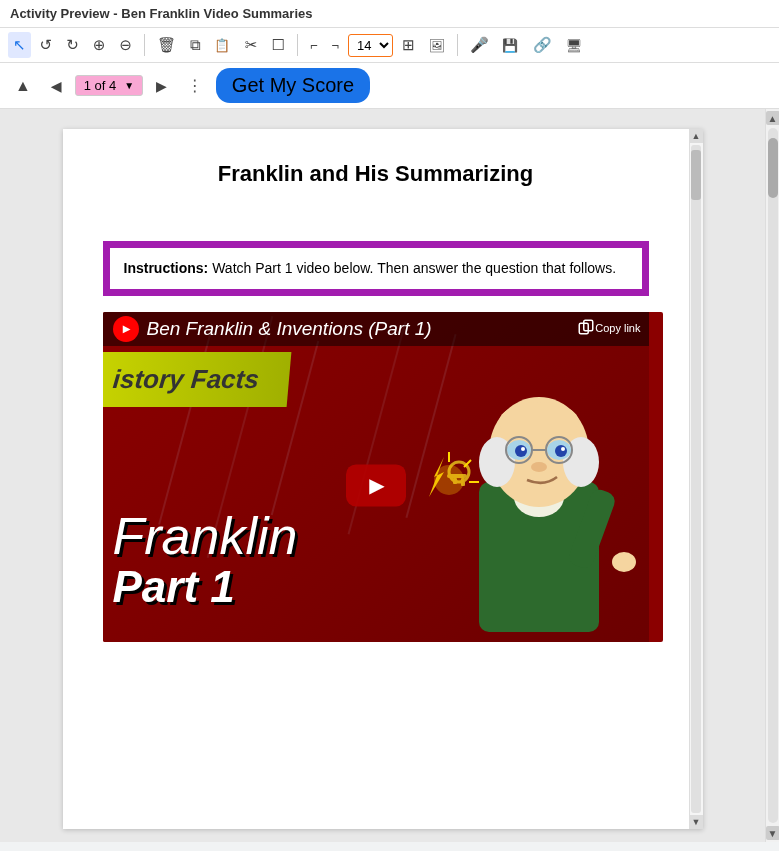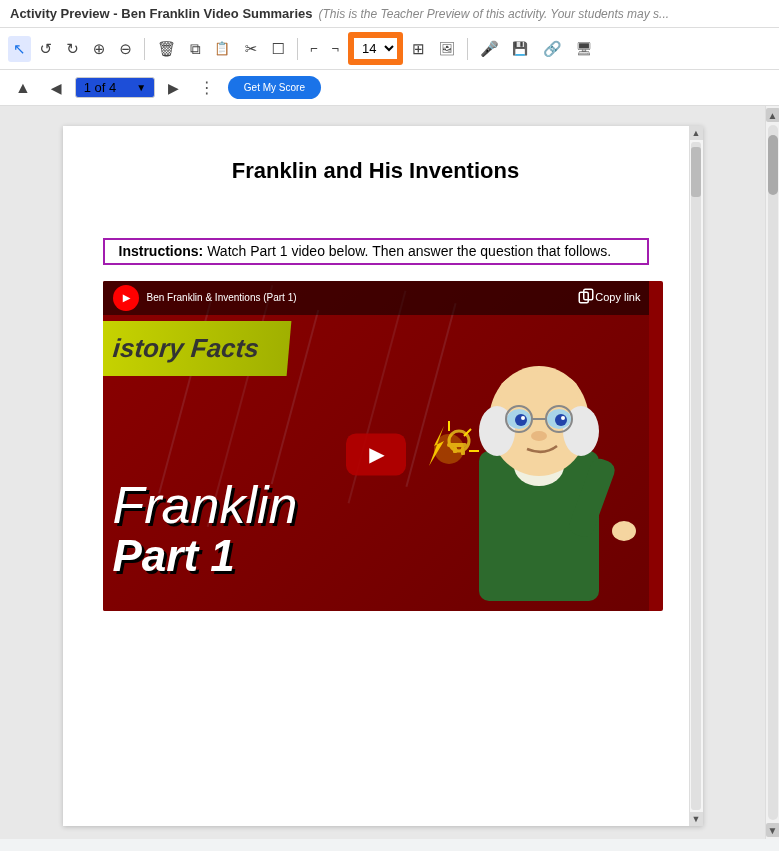--- a/index.html
+++ b/index.html
@@ -36,21 +36,21 @@
       border-radius: 3px;
       display: flex;
       align-items: center;
       justify-content: center;
       color: #444;
       font-size: 15px;
     }
     .tool-btn.active { background: #e0e8ff; color: #1a73e8; }
     .tool-separator { width: 1px; height: 22px; background: #ccc; margin: 0 3px; }
     .zoom-select {
-      border: 6px solid #f97316;
+      border: 1px solid #f97316;
       border-radius: 3px;
       padding: 2px 4px;
       font-size: 13px;
       background: #fff;
       cursor: pointer;
     }
 
     
     #nav-bar {
       background: #fff;
@@ -67,42 +67,42 @@
       padding: 3px 7px;
       border-radius: 3px;
       font-size: 14px;
       color: #444;
     }
     .page-indicator {
       border: 1px solid #ccc;
       border-radius: 3px;
       padding: 2px 8px;
       font-size: 13px;
-      background: #1d4ed8;
-      cursor: pointer;
-      display: flex;
-      align-items: center;
-      gap: 20px;
+      background: #f9a8d4;
+      cursor: pointer;
+      display: flex;
+      align-items: center;
+      gap: 8px;
     }
     .more-btn {
       background: none;
       border: none;
       cursor: pointer;
       padding: 3px 7px;
       font-size: 16px;
       color: #555;
       border-radius: 3px;
     }
     .get-score-btn {
       background: #1a73e8;
-      color: #ffffff;
+      color: #000000;
       border: none;
       border-radius: 14px;
       padding: 6px 16px;
-      font-size: 10px;
+      font-size: 20px;
       font-weight: 500;
       cursor: pointer;
     }
 
     
     #main-area {
       display: flex;
       height: calc(851px - 30px - 46px - 42px);
       background: #e8e8e8;
       overflow: hidden;
@@ -204,22 +204,22 @@
       padding-right: 14px;
     }
     .page-title h1 {
       font-size: 22px;
       font-weight: bold;
       line-height: 1.4;
     }
 
     
     .instructions-box {
-      border: 2px solid #a21caf;
-      padding: 1px 14px;
+      border: 7px solid #a21caf;
+      padding: 10px 14px;
       margin-bottom: 16px;
       margin-right: 14px;
       font-size: 14px;
       line-height: 1.5;
     }
     .instructions-box strong { font-weight: bold; }
 
     
     .video-container {
       width: 100%;
@@ -263,22 +263,23 @@
       flex-shrink: 0;
     }
     .yt-logo::after {
       content: '▶';
       color: #fff;
       font-size: 10px;
       margin-left: 2px;
     }
     .video-title-text {
       color: #fff;
-      font-size: 10px;
+      font-size: 19px;
       font-weight: 500;
+      font-style: italic;
     }
     .copy-link-btn {
       position: absolute;
       top: 6px;
       right: 8px;
       color: #fff;
       font-size: 12px;
       display: flex;
       flex-direction: row;
       align-items: center;
@@ -390,21 +391,20 @@
       flex-direction: column;
       align-items: center;
       padding: 2px 0;
     }
   </style>
 </head>
 <body>
 
 <div id="title-bar">
   <span class="title-text">Activity Preview - Ben Franklin Video Summaries</span>
-  <span class="subtitle-text">(This is the Teacher Preview of this activity. Your students may s...</span>
 </div>
 
 <div id="toolbar">
   <button class="tool-btn active">
     <span>↖</span>
   </button>
   <button class="tool-btn">
     <span>↺</span>
   </button>
   <button class="tool-btn">
@@ -488,21 +488,21 @@
       <div id="inner-scroll">
         <div class="inner-arrow">▲</div>
         <div class="inner-track">
           <div class="inner-thumb"></div>
         </div>
         <div class="inner-arrow">▼</div>
       </div>
 
       <div class="page-title">
         <h1>
-          <span>Franklin and His Inventions</span><br>
+          <span>Franklin and His Summarizing</span><br>
           <br>
         </h1>
       </div>
 
       <div class="instructions-box">
         <strong>Instructions:</strong><span> Watch Part 1 video below. Then answer the question that follows.</span>
       </div>
 
       <div class="video-container">
         <div class="video-container-inner">

